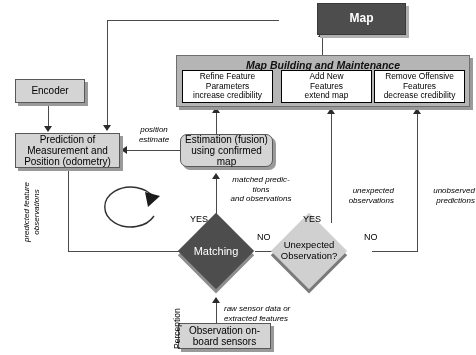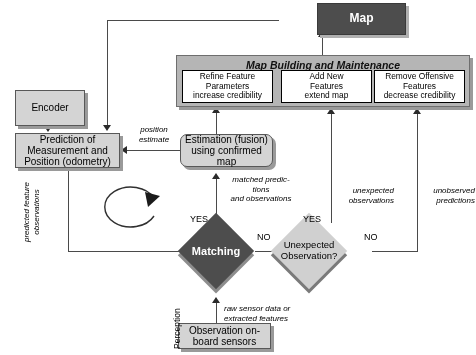--- a/index.html
+++ b/index.html
@@ -77,21 +77,21 @@
   }
   .diamond .shade{
     position:absolute;inset:0;
     transform:rotate(45deg) translate(3px,3px);
     z-index:0;
   }
   .diamond .lbl{position:relative;z-index:2;}
 
   .d-dark .shape{background:#4d4d4d;}
   .d-dark .shade{background:#8d8d8d;}
-  .d-dark .lbl{color:#ffffff;font-weight:bold;font-size:11px;}
+  .d-dark .lbl{color:#ffffff;font-weight:normal;font-size:11px;}
 
   .d-light .shape{background:#d0d0d0;}
   .d-light .shade{background:#7a7a7a;}
   .d-light .lbl{color:#000000;font-size:9.5px;line-height:1.15;}
 
   
   .ln{position:absolute;background:#4a4a4a;}
   .hln{height:1px;}
   .vln{width:1px;}
   .ah{position:absolute;width:0;height:0;}
@@ -207,21 +207,21 @@
   </div>
 
   <div class="wbox" style="left:374px;top:70px;width:91px;height:33px;">
     <div>
       <div>Remove Offensive</div>
       <div>Features</div>
       <div>decrease credibility</div>
     </div>
   </div>
 
-  <div class="box lbox" style="left:15px;top:90px;width:70px;height:36px;">
+  <div class="box lbox" style="left:15px;top:79px;width:70px;height:24px;">
     <span>Encoder</span>
   </div>
 
   <div class="box lbox" style="left:15px;top:133px;width:105px;height:35px;">
     <span>Prediction of Measurement and Position (odometry)</span>
   </div>
 
   <div class="box lbox" style="left:180px;top:134px;width:93px;height:33px;border-radius:7px;">
     <span>Estimation (fusion) using confirmed map</span>
   </div>

